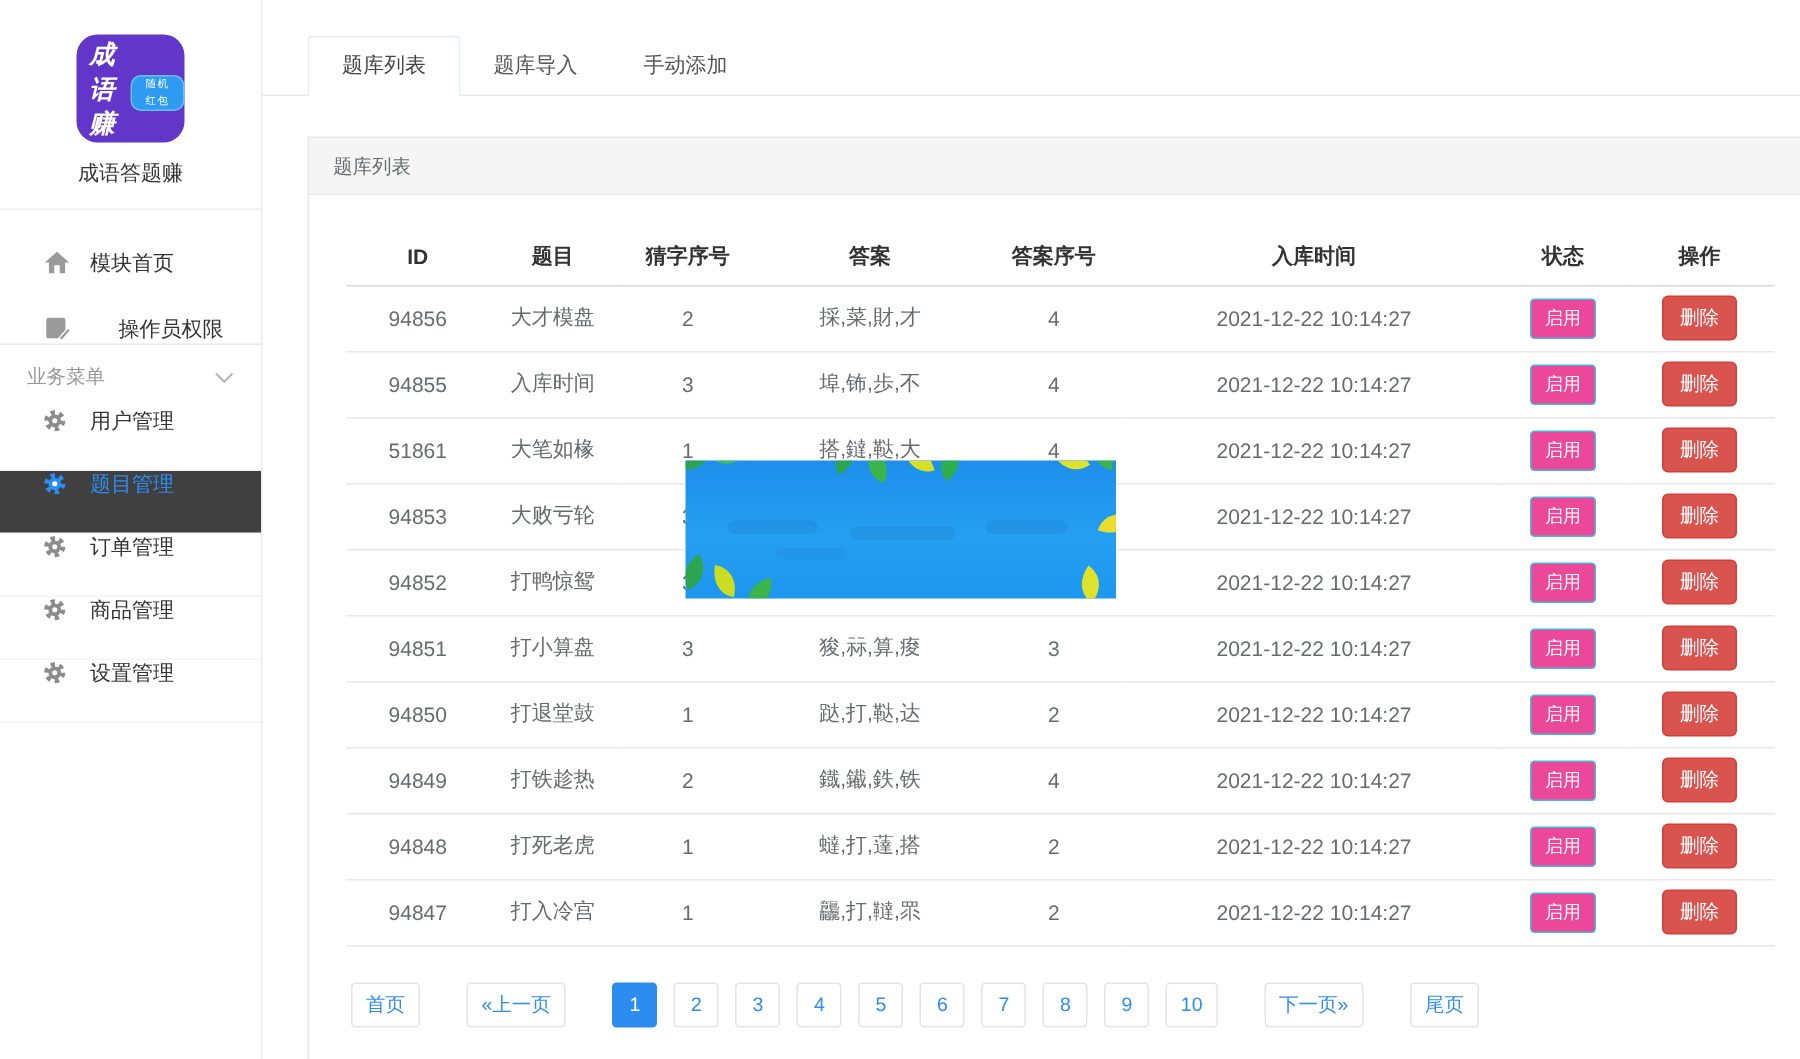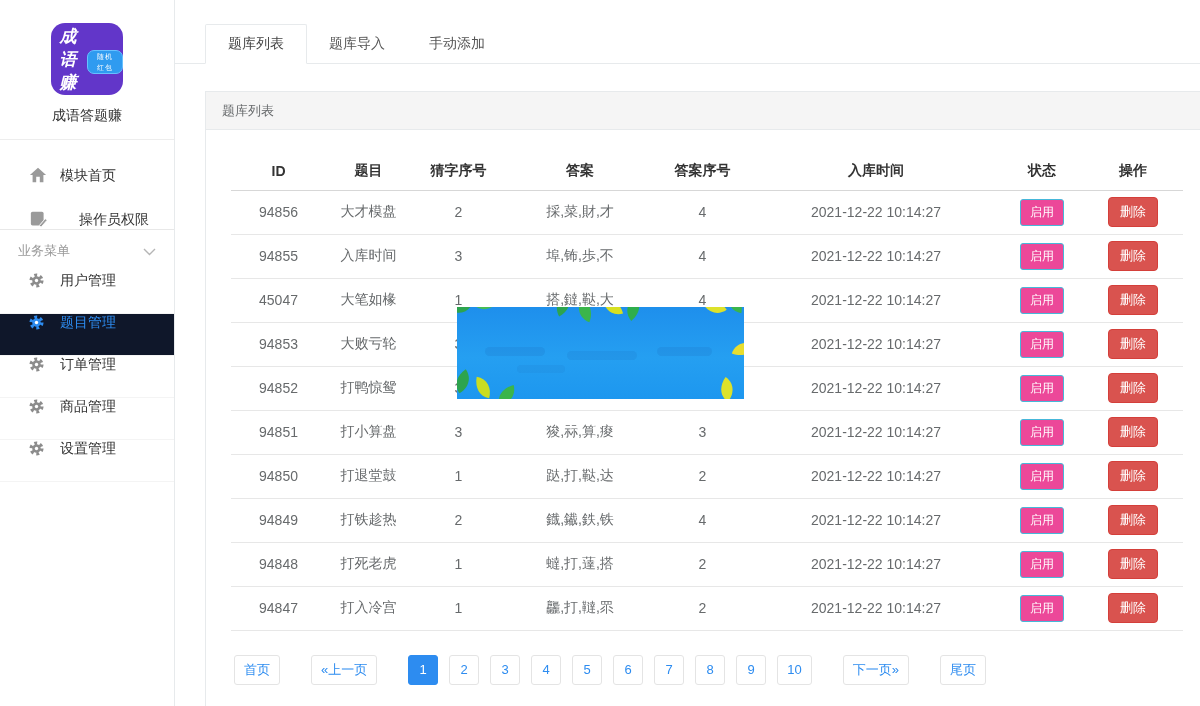--- a/index.html
+++ b/index.html
@@ -21,21 +21,21 @@
   .side-item { height:45px; display:flex; align-items:flex-end; padding-left:28px;
     font-size:14px; color:#333; cursor:pointer; }
   .side-item .icn { width:20px; height:20px; margin-right:12px; display:inline-flex;
     align-items:center; justify-content:center; color:#9a9a9a; }
   .side-sep { border-bottom:1px solid #e8e8e8;gap:19px; }
   .section-row { height:42px; display:flex; align-items:center; justify-content:space-between;
     padding:0 18px; color:#999; font-size:13px; cursor:pointer; }
   .menu-item { height:42px; display:flex; padding-left:28px;
     font-size:14px; color:#333; border-bottom:1px solid #f4f4f4; cursor:pointer; }
   .menu-item .icn { width:18px; height:18px; margin-right:14px; color:#8c8c8c; }
-  .menu-item.active { color:#2d8cf0; background:#0f172a; }
+  .menu-item.active { color:#2d8cf0; background:#404040; }
   .menu-item.active .icn { color:#2d8cf0; }
   .menu-item.active .label { color:#2d8cf0; }
 
   
   .main { flex:1; display:flex; flex-direction:column; background:#fff; position:relative; }
   .tabbar { display:flex; align-items:flex-end; padding-left:30px; height:64px;
     border-bottom:1px solid #e7eaec; }
   .tab { height:40px; padding:0 22px; display:flex; align-items:center; font-size:14px;
     color:#555; cursor:pointer; background:transparent; margin-bottom:-1px; }
   .tab.active { background:#fff; border:1px solid #e7eaec; border-bottom:1px solid #fff;
@@ -221,21 +221,21 @@
             <td>94855</td>
             <td>入库时间</td>
             <td>3</td>
             <td>埠,钸,歩,不</td>
             <td>4</td>
             <td>2021-12-22 10:14:27</td>
             <td><button class="btn-status">启用</button></td>
             <td><button class="btn-del">删除</button></td>
           </tr>
               <tr>
-            <td>45047</td>
+            <td>51861</td>
             <td>大笔如椽</td>
             <td>1</td>
             <td>搭,鐽,鞑,大</td>
             <td>4</td>
             <td>2021-12-22 10:14:27</td>
             <td><button class="btn-status">启用</button></td>
             <td><button class="btn-del">删除</button></td>
           </tr>
               <tr>
             <td>94853</td>

